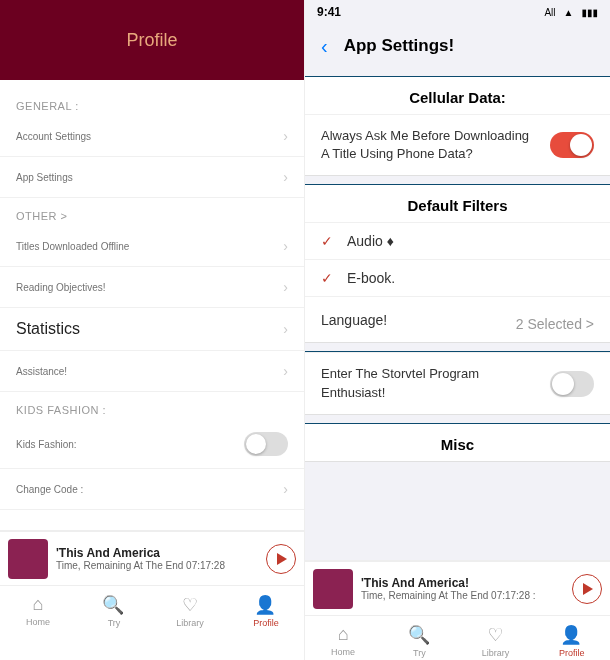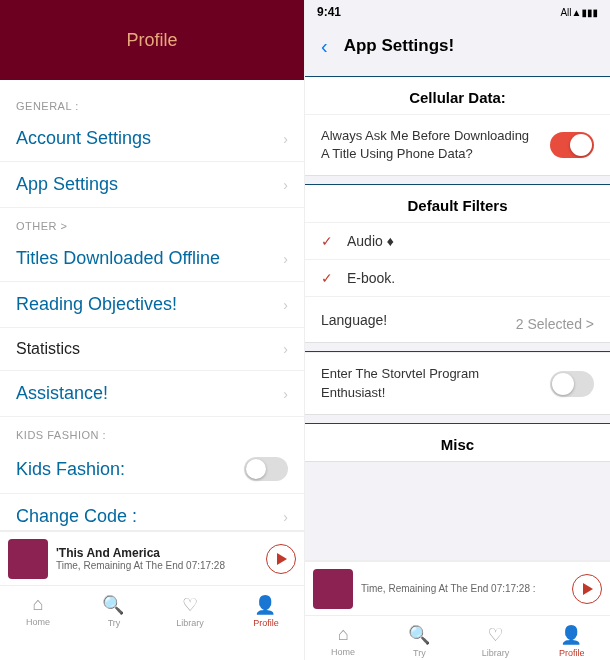--- a/index.html
+++ b/index.html
@@ -53,22 +53,22 @@
     .menu-item {
       display: flex;
       align-items: center;
       justify-content: space-between;
       padding: 12px 16px;
       border-bottom: 1px solid #f0f0f0;
       cursor: pointer;
     }
 
     .menu-item-label {
-      font-size: 18px;
-      color: #0369a1;
+      font-size: 10px;
+      color: #737373;
     }
 
     .menu-item-label.stats {
       font-size: 16px;
       font-weight: 500;
       color: #222;
     }
 
     .chevron {
       color: #ccc;
@@ -251,21 +251,21 @@
 
     .status-time {
       font-size: 12px;
       font-weight: 600;
       color: #000;
     }
 
     .status-icons {
       display: flex;
       align-items: center;
-      gap: 0;
+      gap: 8px;
       font-size: 10px;
       color: #000;
     }
 
     .right-header {
       height: 44px;
       background: #f2f2f7;
       display: flex;
       align-items: center;
       padding: 0 16px;
@@ -567,20 +567,21 @@
     <div class="settings-section">
       <div class="settings-section-title">Misc</div>
     </div>
 
   </div>
 
   <div class="right-bottom">
     <div class="audio-bar-right">
       <div class="audio-thumb"></div>
       <div class="audio-info">
+        <div class="audio-title">'This And America!</div>
         <div class="audio-subtitle">Time, Remaining At The End 07:17:28 :</div>
       </div>
       <div class="play-btn">
         <div class="play-icon"></div>
       </div>
     </div>
 
     <div class="nav-bar">
       <div class="nav-item">
         <span class="nav-icon">⌂</span>

